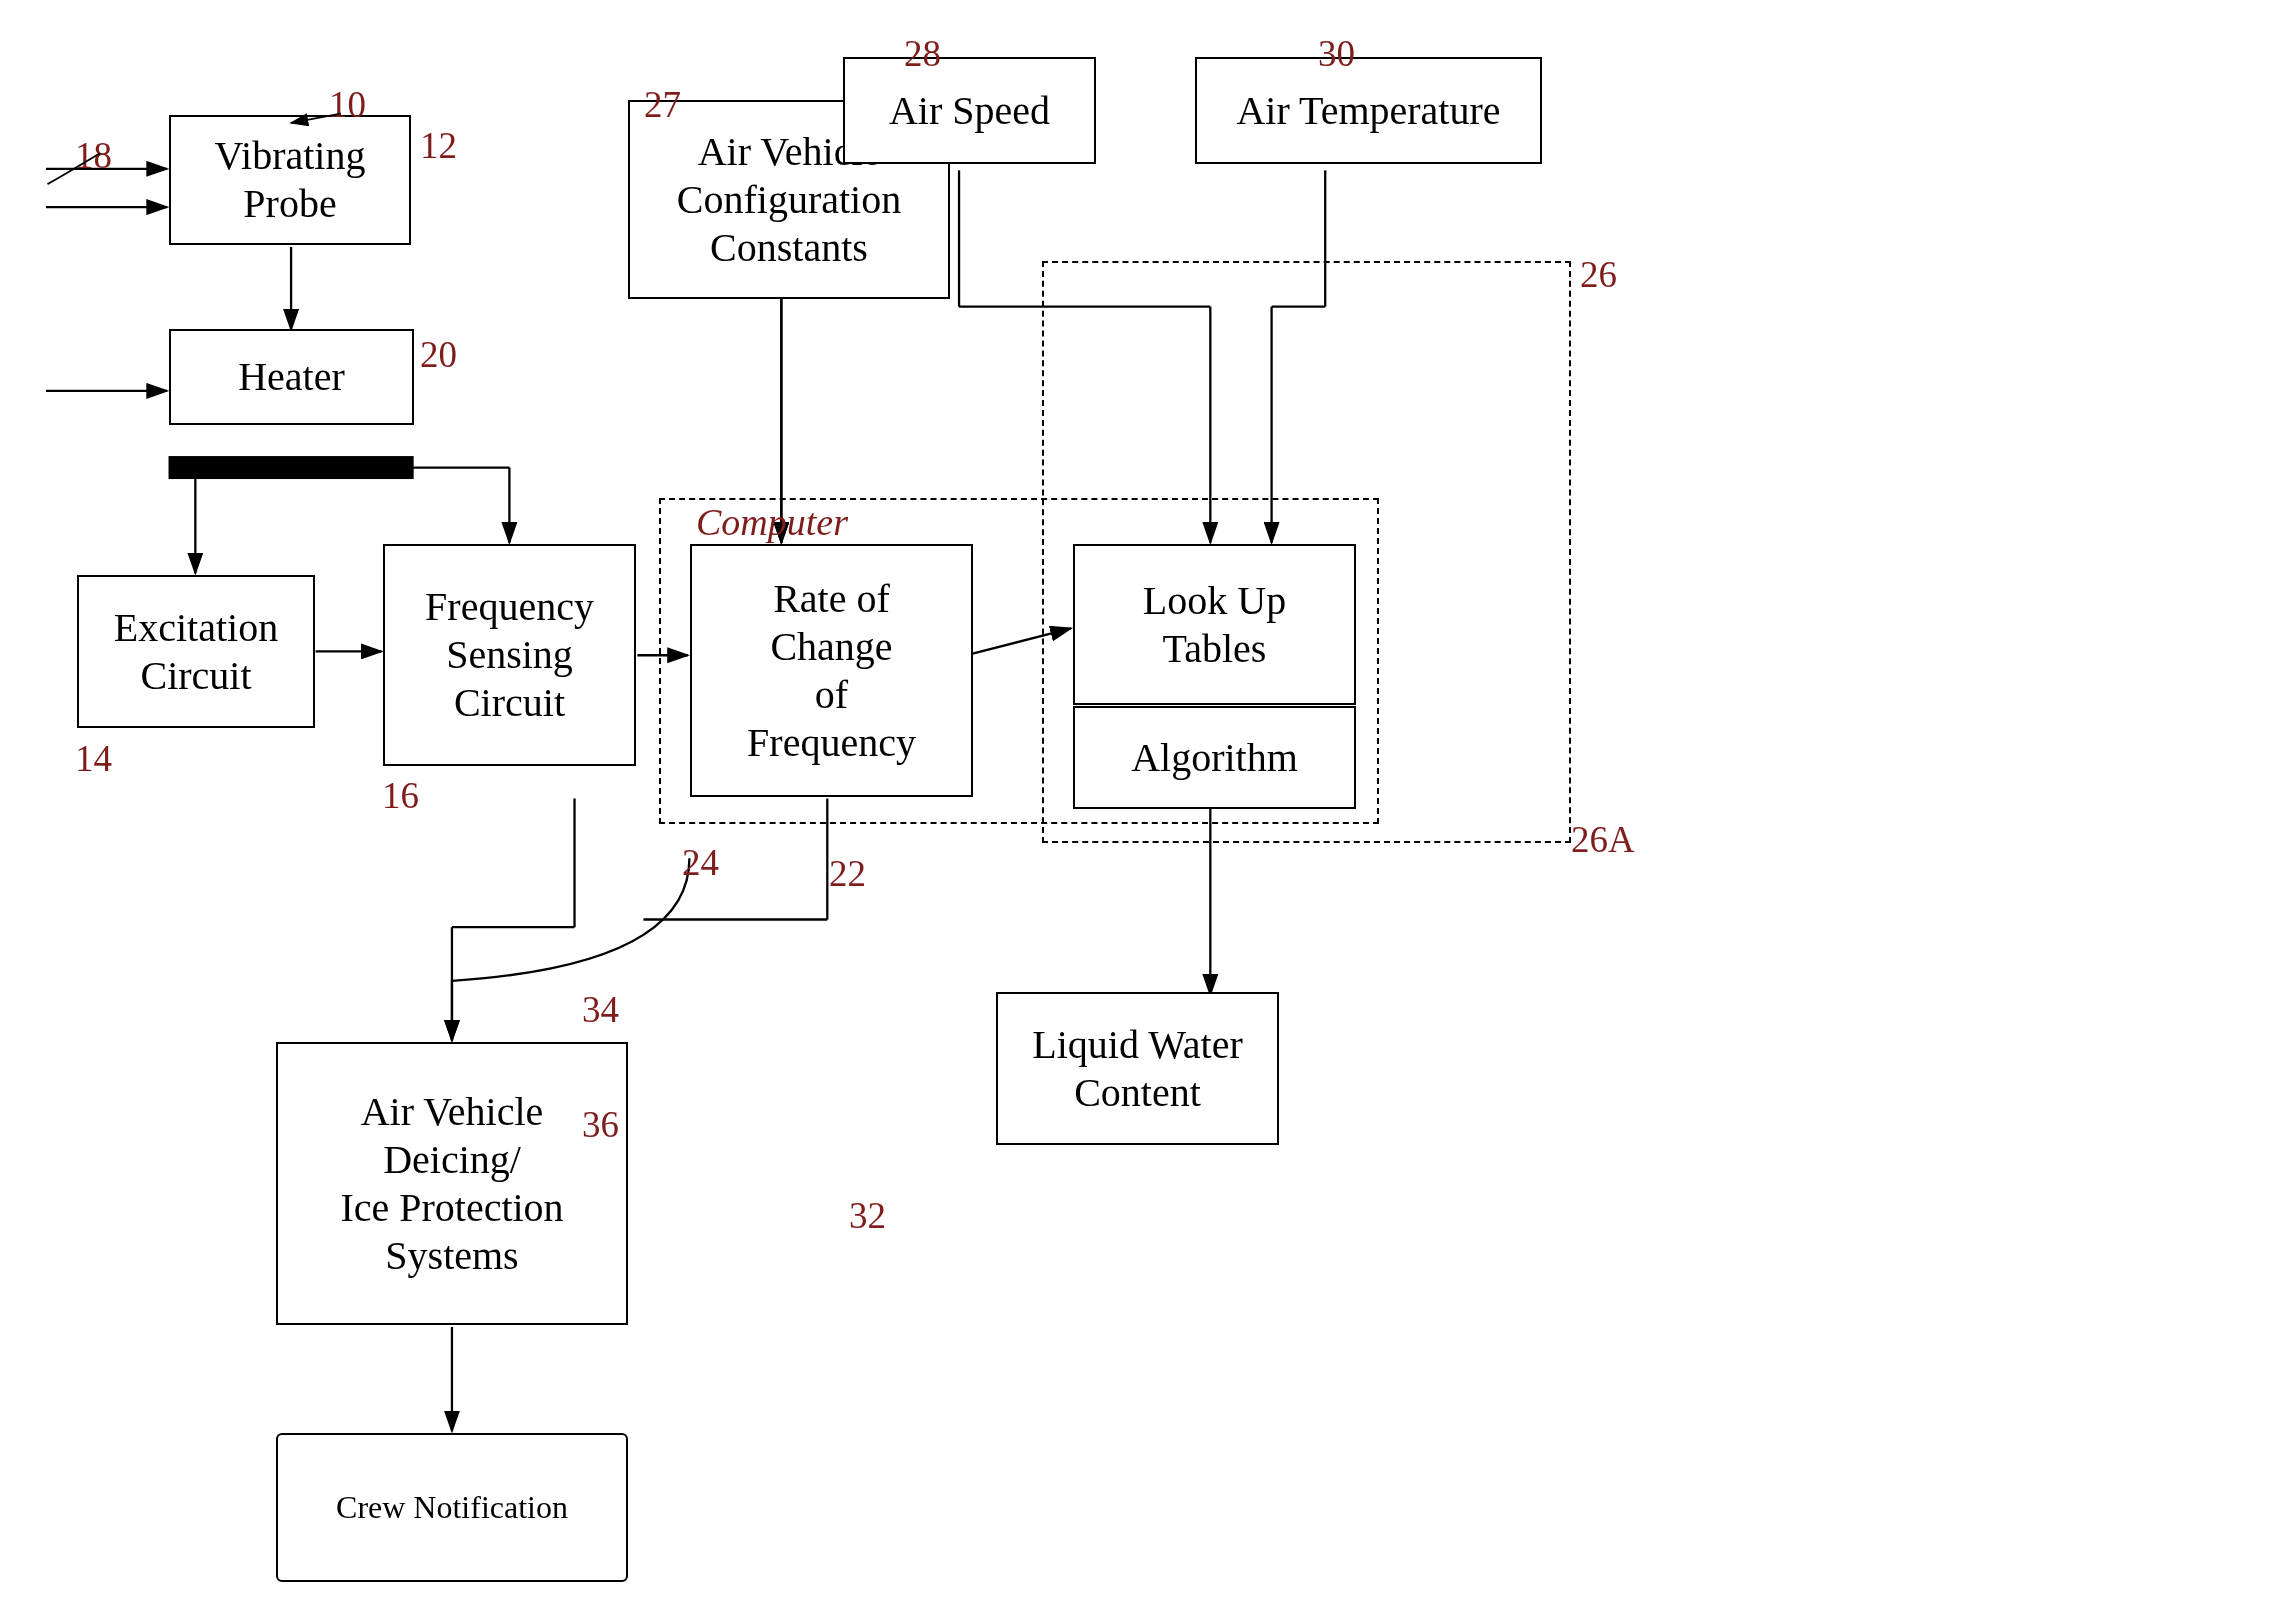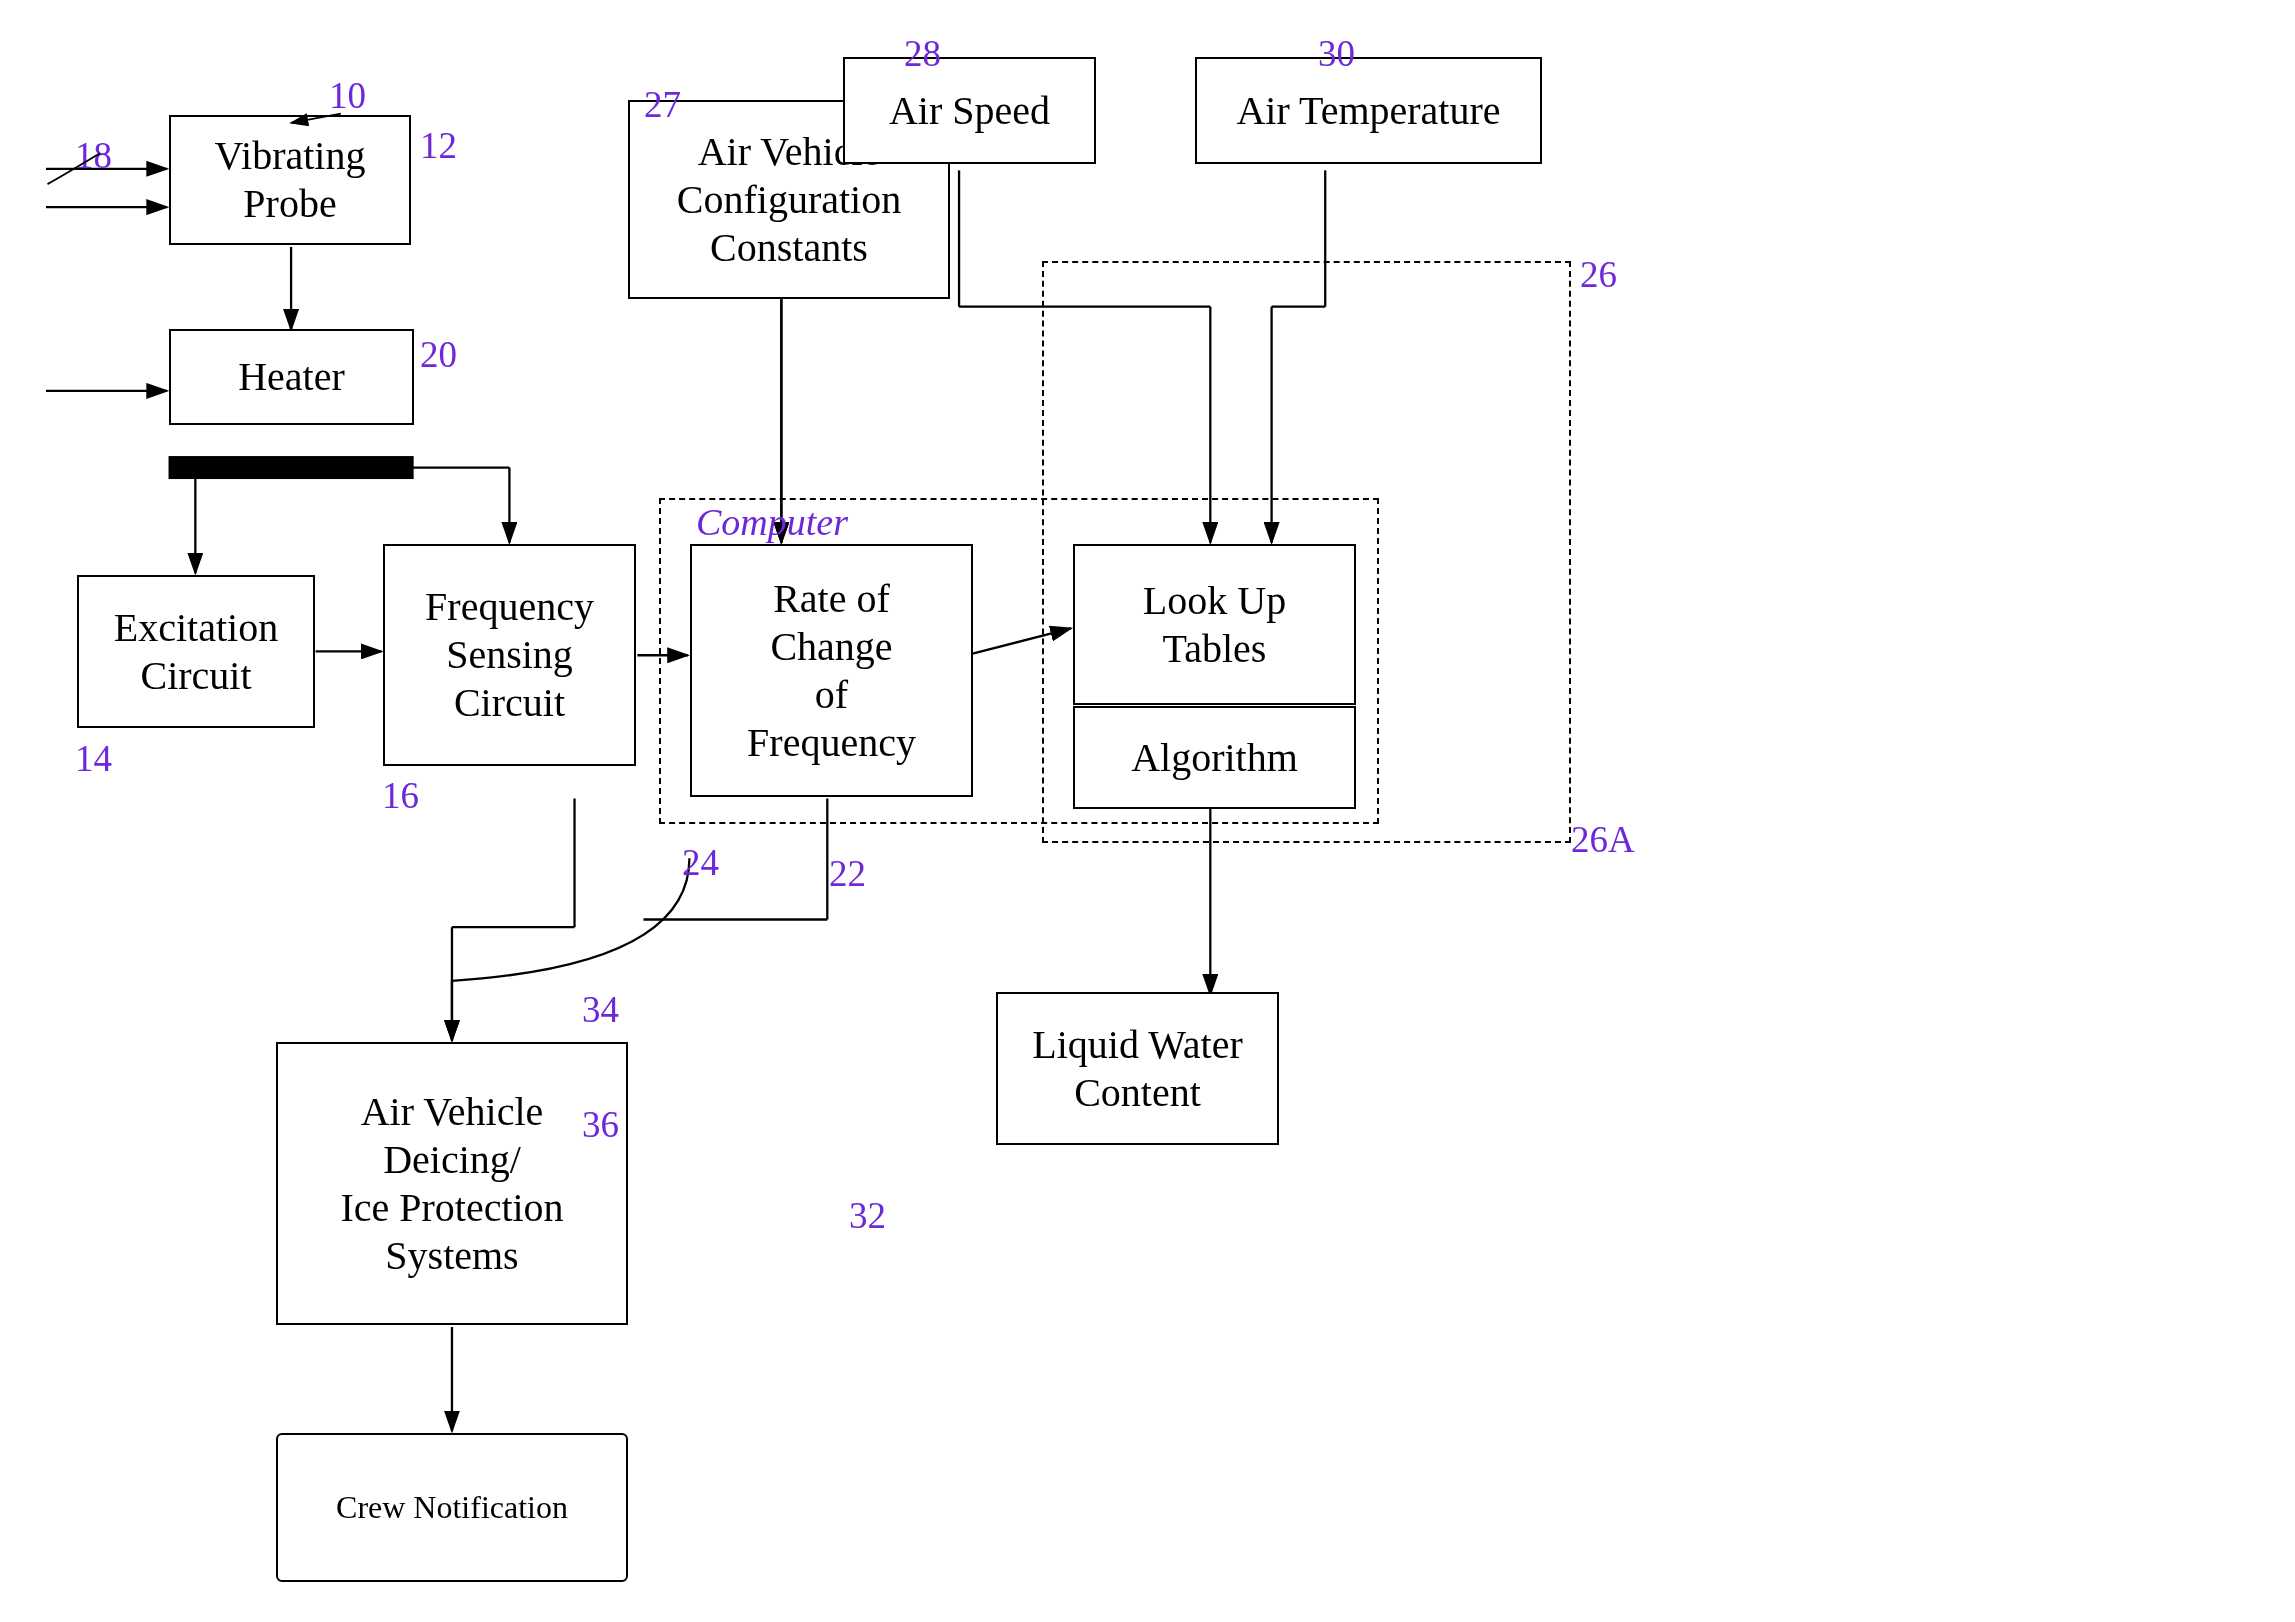--- a/index.html
+++ b/index.html
@@ -26,21 +26,21 @@
       justify-content: center;
       text-align: center;
       font-size: 40px;
       line-height: 1.2;
       font-family: 'Times New Roman', Times, serif;
     }
     .label {
       position: absolute;
       font-size: 35px;
       font-family: 'Times New Roman', Times, serif;
-      color: #6d28d9;
+      color: #7f1d1d;
       background: transparent;
     }
     .dashed-box {
       position: absolute;
       border: 2.3px dashed #000;
       background: transparent;
     }
     svg.arrows {
       position: absolute;
       top: 0; left: 0;
@@ -167,21 +167,21 @@
   </div>
 
   <div class="dashed-box" style="left:659px;top:498px;width:720px;height:326px;">
   </div>
 
   <div class="dashed-box" style="left:1042px;top:261px;width:529px;height:582px;">
   </div>
 
   <div class="label" style="left:75px;top:134px;font-size:37px;">18</div>
 
-  <div class="label" style="left:329px;top:74px;font-size:37px;">10</div>
+  <div class="label" style="left:329px;top:83px;font-size:37px;">10</div>
 
   <svg style="position:absolute;top:0;left:0;width:2295px;height:1623px;pointer-events:none;" viewBox="0 0 2996 2118" width="2295" height="1623">
 
     <line x1="445" y1="148" x2="380" y2="160" stroke="#000" stroke-width="2.5" marker-end="url(#arrowhead)"></line>
 
     <path d="M 130 200 Q 80 230 62 240" stroke="#000" stroke-width="2.5" fill="none"></path>
   </svg>
 
   <div class="label" style="left:420px;top:124px;font-size:37px;">12</div>
 

